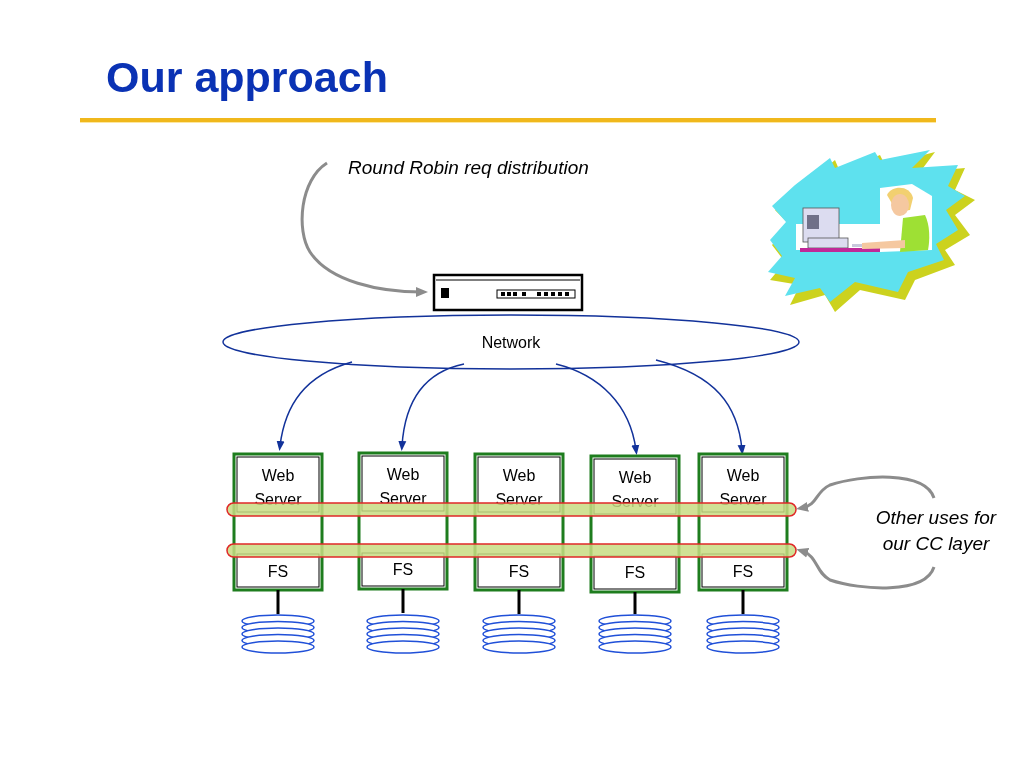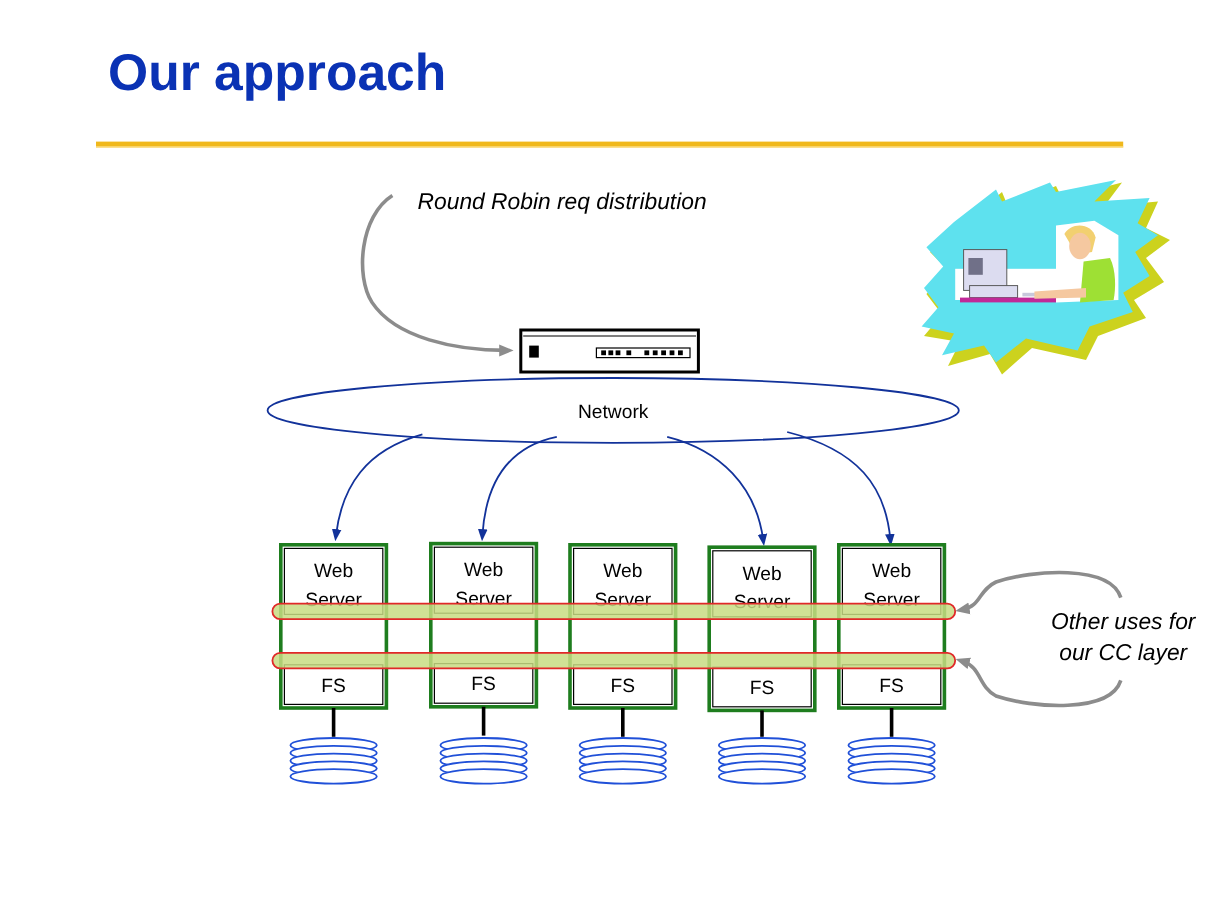--- a/index.html
+++ b/index.html
@@ -1,18 +1,18 @@
 <!DOCTYPE html>
 <html><head>
 <meta charset="utf-8">
 <style>
   html, body { margin: 0; padding: 0; background: #ffffff; }
   body { width: 1024px; height: 768px; position: relative; overflow: hidden;
          font-family: "Liberation Sans", sans-serif; }
-  .title { position: absolute; left: 90px; top: 40px; margin: 0;
+  .title { position: absolute; left: 90px; top: 40px; margin: 16px;
            font-family: "Liberation Sans", sans-serif; font-weight: bold;
            font-size: 43px; color: #0a32b4; line-height: 1; }
   .rule { position: absolute; left: 80px; top: 118px; width: 856px; height: 4px;
           background: #f0b81c; border-bottom: 1px solid #fde7a0; }
   svg { position: absolute; left: 0; top: 0; }
   .lbl { font-family: "Liberation Sans", sans-serif; fill: #000; }
   .ital { font-style: italic; }
 </style>
 </head>
 <body>

